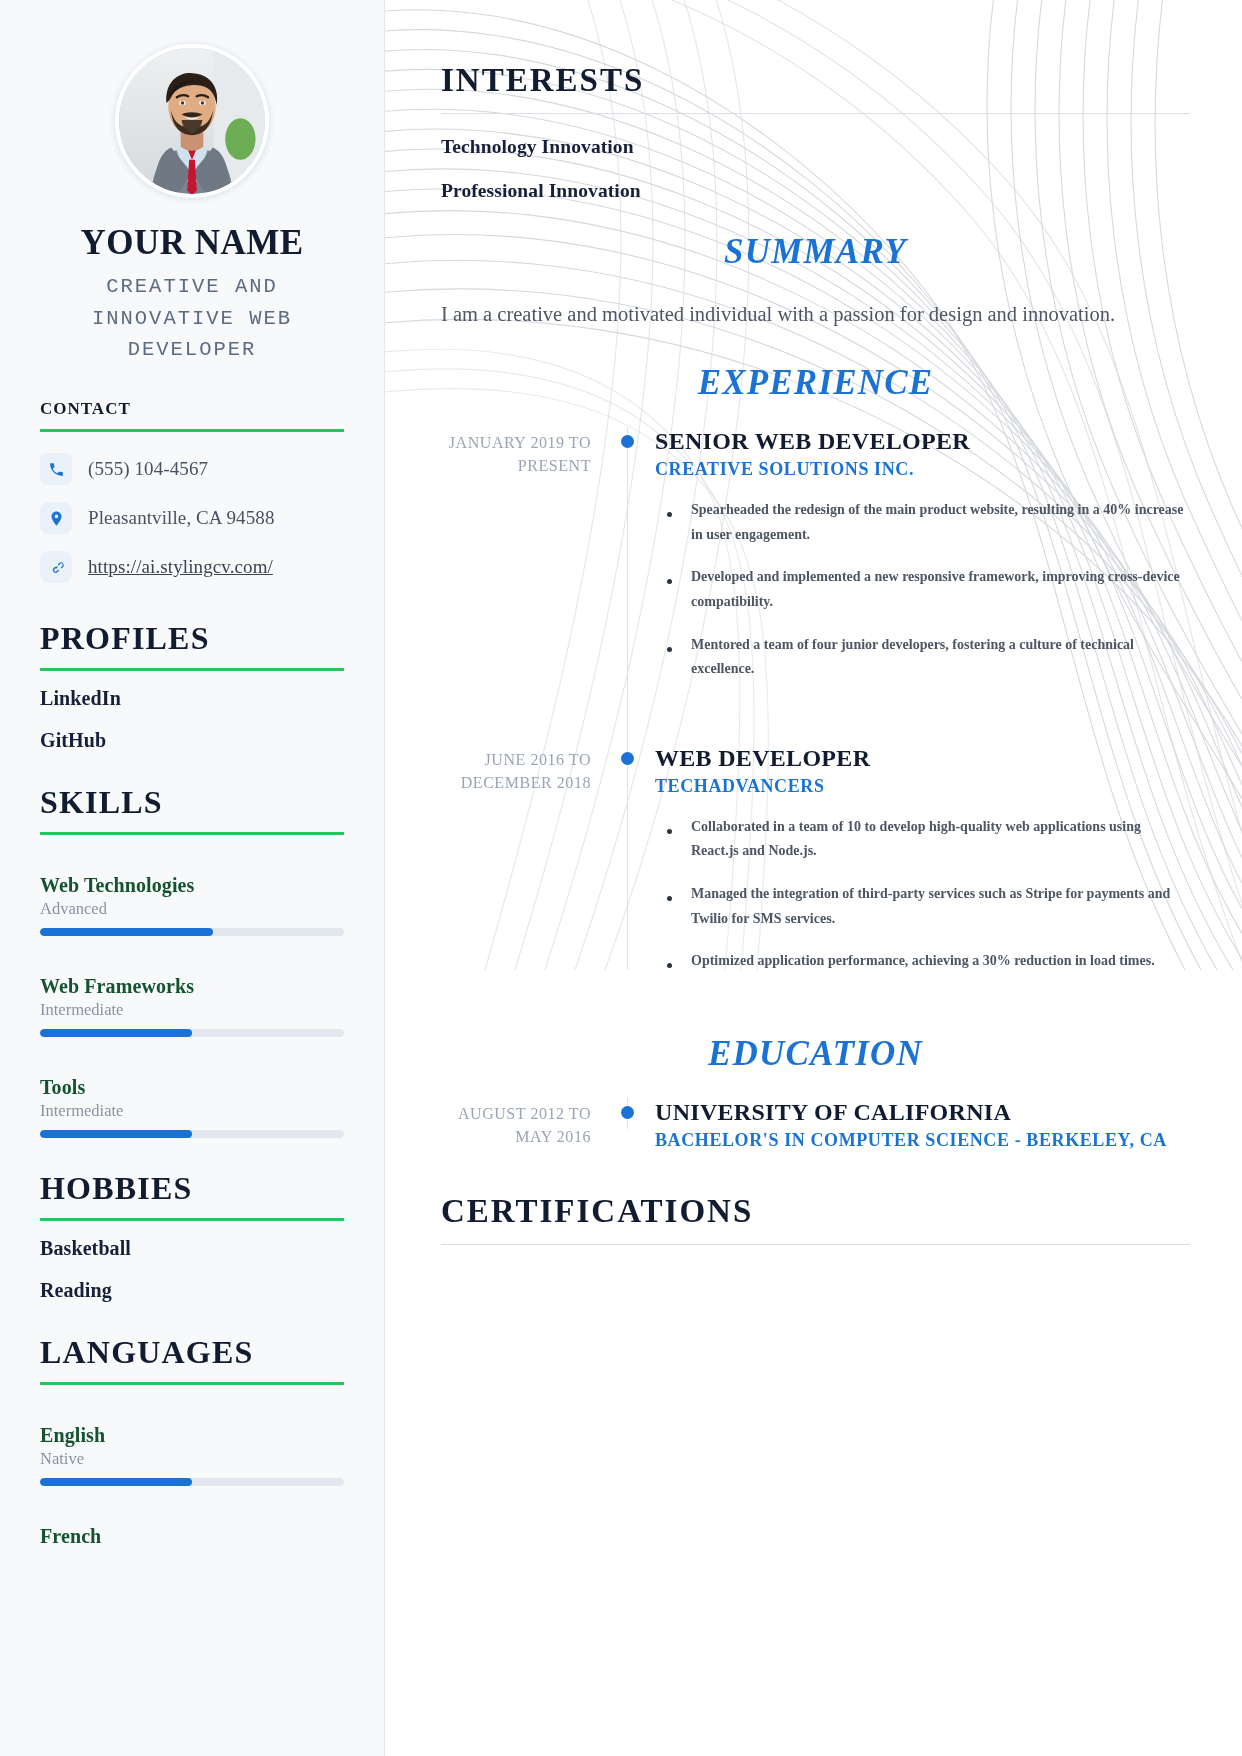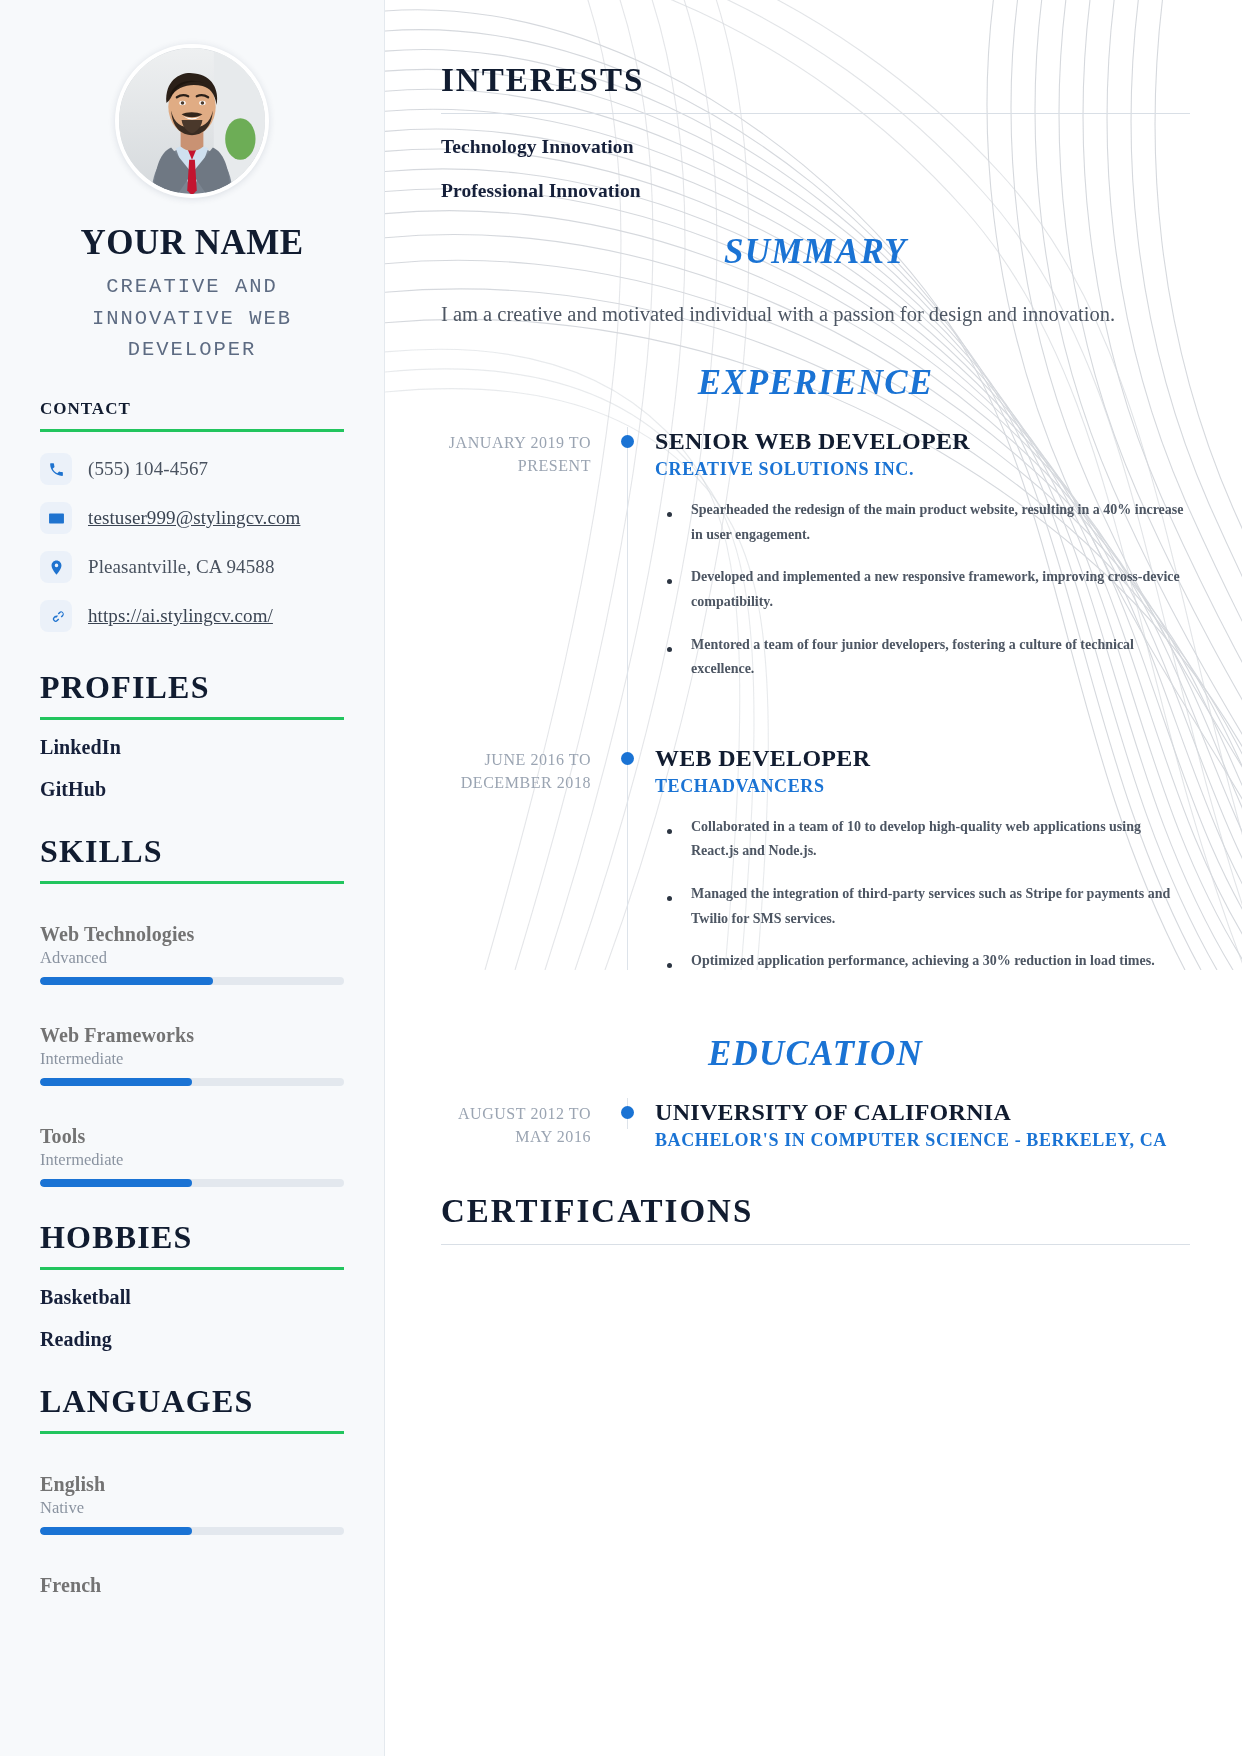--- a/index.html
+++ b/index.html
@@ -113,21 +113,21 @@
   .sb-item {
     font-size: 20px;
     font-weight: bold;
     color: #16203a;
     margin-bottom: 19px;
     letter-spacing: 0.1px;
   }
 
   .skill { margin-bottom: 17px; }
   .skill-name {
-    font-size: 20px; font-weight: bold; color: #737373;
+    font-size: 20px; font-weight: bold; color: #14532d;
     margin-bottom: 2px; letter-spacing: 0.1px; margin-top: 39px;
   }
   .skill-level { font-size: 16.5px; color: #8a93a0; margin-bottom: 9px; }
   .bar-track {
     height: 8px; border-radius: 4px; background: #e3e8ee; width: 100%;
     overflow: hidden;
   }
   .bar-fill { height: 100%; border-radius: 4px; background: #1a73d4; }
 
   
@@ -308,28 +308,20 @@
 
     <div class="contact-row">
       <span class="c-ico">
         <svg viewBox="0 0 24 24">
             <path d="M6.6 10.8c1.4 2.8 3.8 5.2 6.6 6.6l2.2-2.2c.3-.3.7-.4 1-.2 1.2.4 2.4.6 3.6.6.6 0 1 .4 1 1V20c0 .6-.4 1-1 1C10.6 21 3 13.4 3 4c0-.6.4-1 1-1h3.5c.6 0 1 .4 1 1 0 1.3.2 2.5.6 3.6.1.4 0 .8-.2 1.1l-2.3 2.1z"></path>
           </svg>
       </span>
       <span class="c-text">(555) 104-4567</span>
     </div>
 
-    <div class="contact-row">
-      <span class="c-ico">
-        <svg viewBox="0 0 24 24">
-            <path d="M2.5 5h19c.55 0 1 .45 1 1v12c0 .55-.45 1-1 1h-19c-.55 0-1-.45-1-1V6c0-.55.45-1 1-1zm9.5 8L3.7 6.6h16.6L12 13z"></path>
-          </svg>
-      </span>
-      <span class="c-text link">testuser999@stylingcv.com</span>
-    </div>
 
     <div class="contact-row">
       <span class="c-ico">
         <svg viewBox="0 0 24 24">
             <path d="M12 2C8.1 2 5 5.1 5 9c0 5.2 7 13 7 13s7-7.8 7-13c0-3.9-3.1-7-7-7zm0 9.5A2.5 2.5 0 1 1 12 6.5a2.5 2.5 0 0 1 0 5z"></path>
           </svg>
       </span>
       <span class="c-text">Pleasantville, CA 94588</span>
     </div>
 

